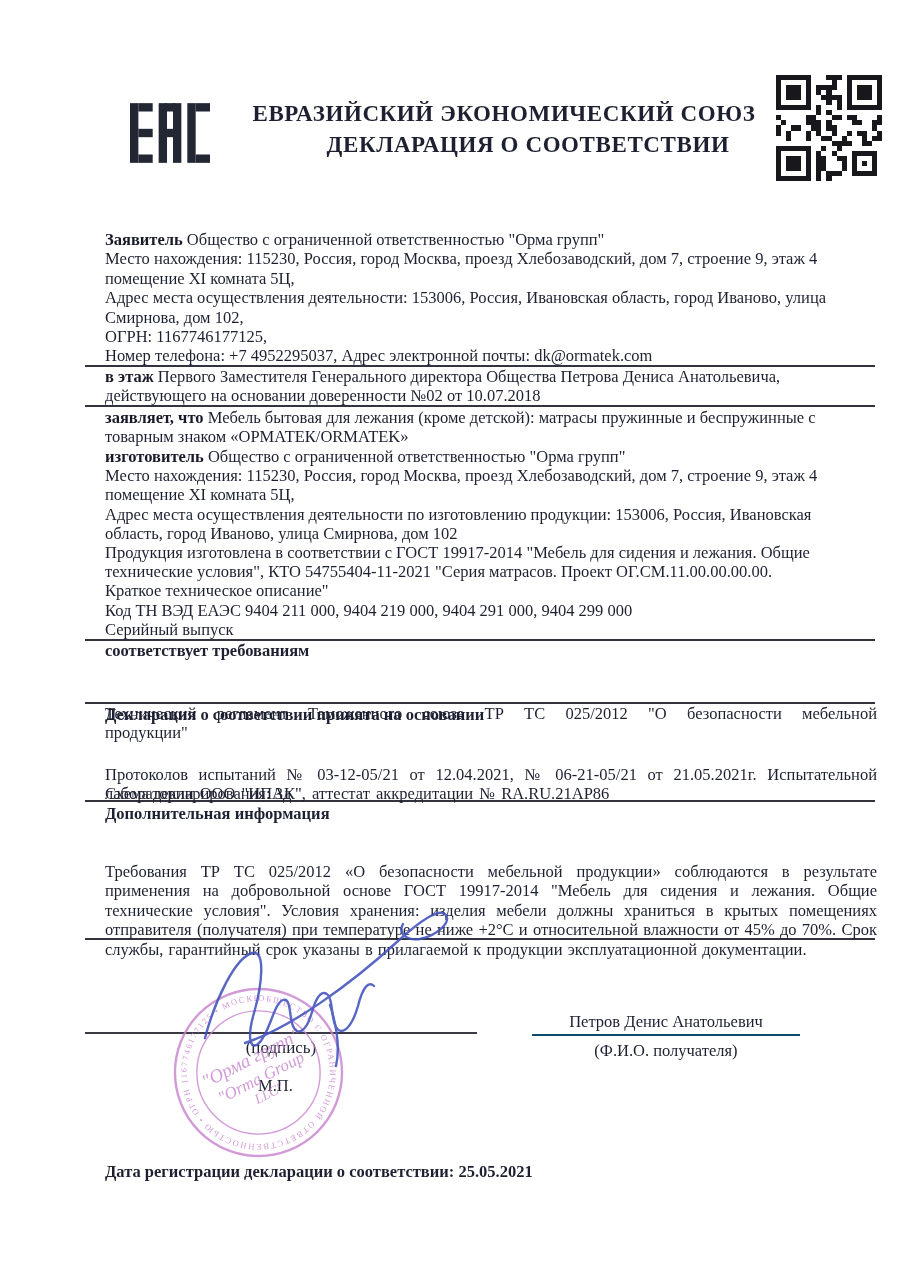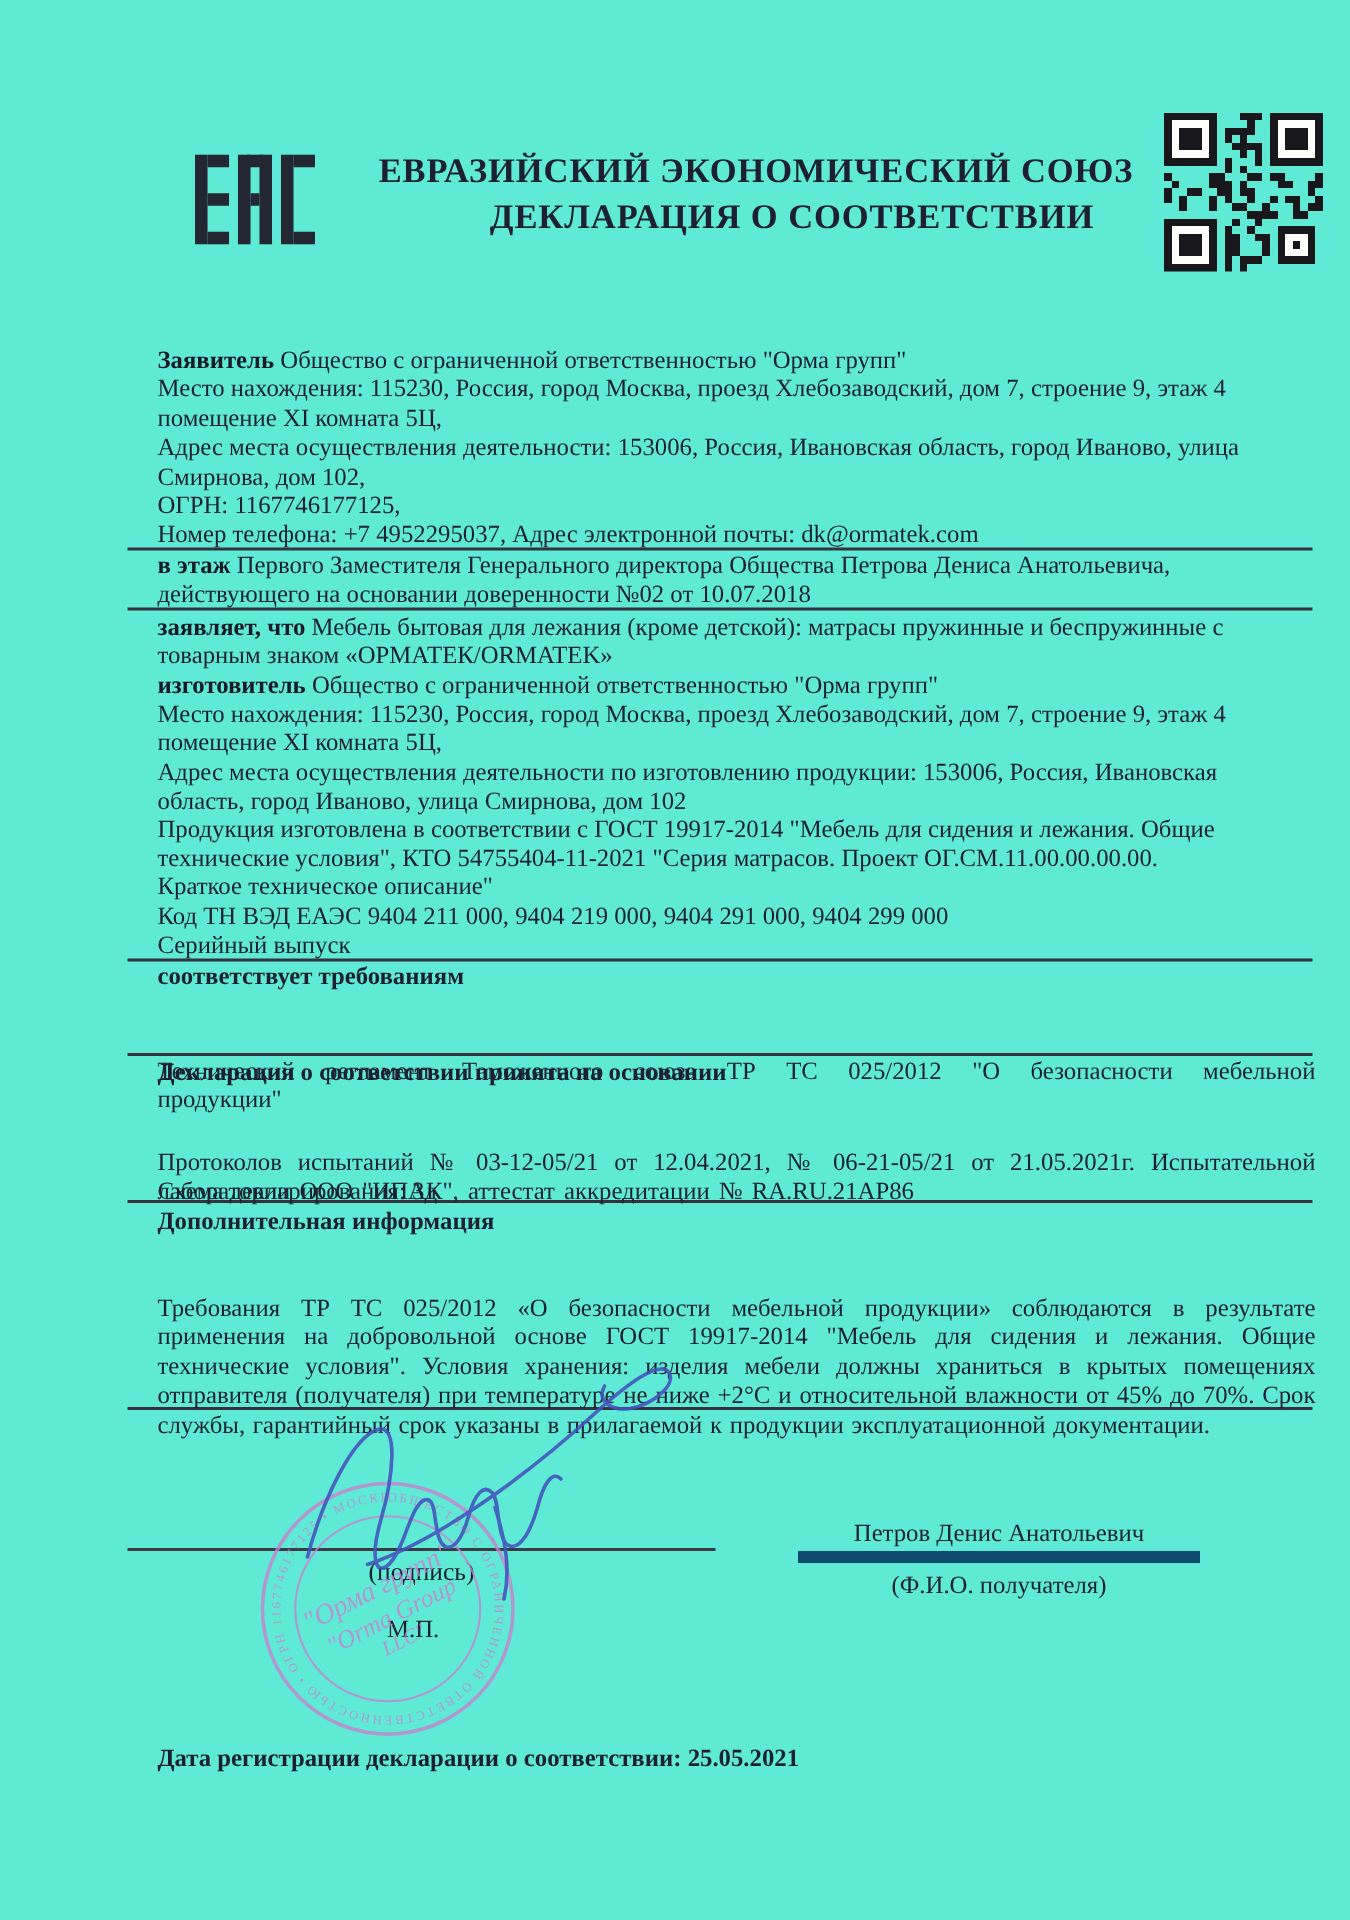--- a/index.html
+++ b/index.html
@@ -1,18 +1,18 @@
 <!DOCTYPE html>
 <html><head>
 <meta charset="utf-8">
 <style>
   html,body{margin:0;padding:0;background:#e8e8e8;}
   .page{
     position:relative;width:900px;height:1280px;margin:0 auto;
-    background:#5eead4;overflow:hidden;
+    background:#ffffff;overflow:hidden;
     font-family:"Liberation Serif","DejaVu Serif",serif;
     color:#1d2030;
   }
   
   .eac-logo{position:absolute;left:130px;top:98px;width:80px;height:70px;}
   .titles{position:absolute;left:218px;top:100px;width:572px;text-align:center;}
   .t1{font-weight:bold;font-size:23px;letter-spacing:.6px;line-height:28px;white-space:nowrap;}
   .t2{font-weight:bold;font-size:23px;letter-spacing:.6px;line-height:28px;white-space:nowrap;padding-left:48px;margin-top:3px;}
   .qr{position:absolute;left:776px;top:75px;width:106px;height:106px;}
   
@@ -22,21 +22,21 @@
   .pre{white-space:pre-line;}
   b{color:#181a28;}
   .just{text-align:justify;margin-top:39px;}
   .ws10{word-spacing:10px;}
   .bold{font-weight:bold;}
   .gap{display:inline-block;width:16px;}
   
   .sig-line-left{position:absolute;left:85px;top:1006px;width:392px;height:26px;border-bottom:2px solid #3a3b44;}
   .sig-caption{position:absolute;left:85px;top:1038px;width:392px;text-align:center;font-size:17px;}
   .name-wrap{position:absolute;left:532px;top:1012px;width:268px;text-align:center;font-size:16.5px;}
-  .name-wrap .name{border-bottom:8px solid #0c4a6e;padding:0 6px 2px 6px;display:block;}
+  .name-wrap .name{border-bottom:2px solid #0c4a6e;padding:0 6px 2px 6px;display:block;}
   .name-wrap .cap{margin-top:5px;display:block;}
   .mp{position:absolute;left:258px;top:1076px;font-size:16.5px;}
   .regline{position:absolute;left:105px;width:772px;font-weight:bold;font-size:16.5px;}
   .stamp{position:absolute;left:171px;top:985px;width:175px;height:175px;opacity:.8;}
   .signature{position:absolute;left:150px;top:855px;width:320px;height:250px;pointer-events:none;}
 </style>
 </head>
 <body>
 
 <div class="page">

